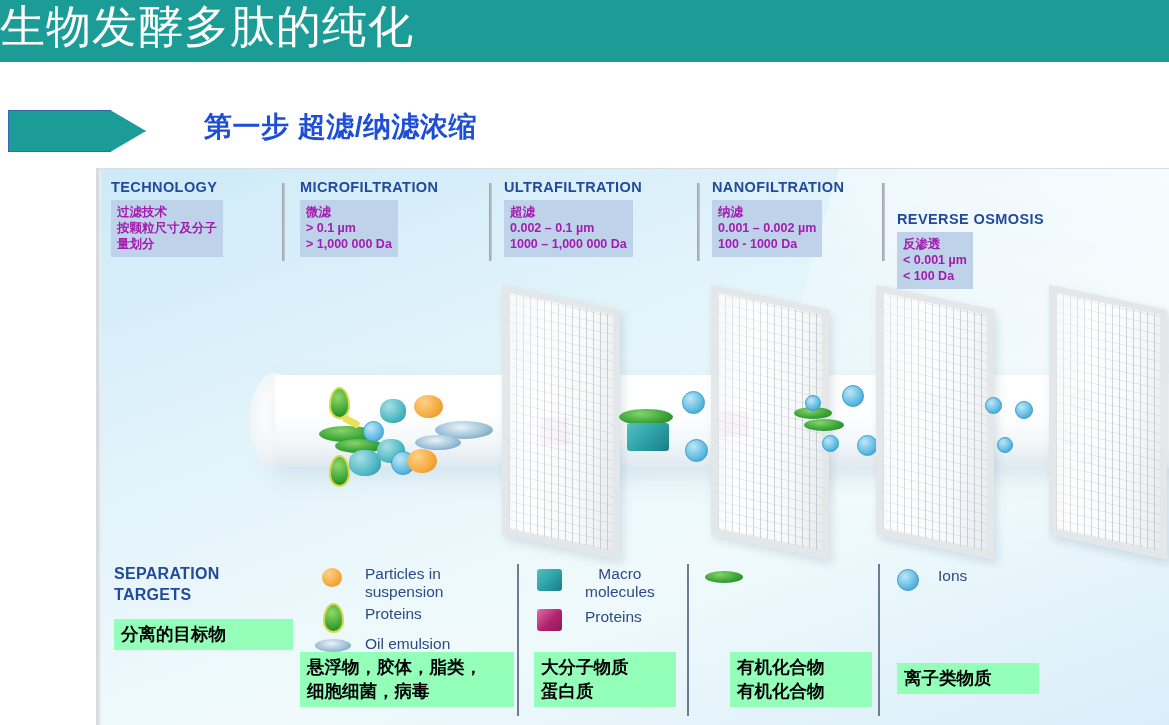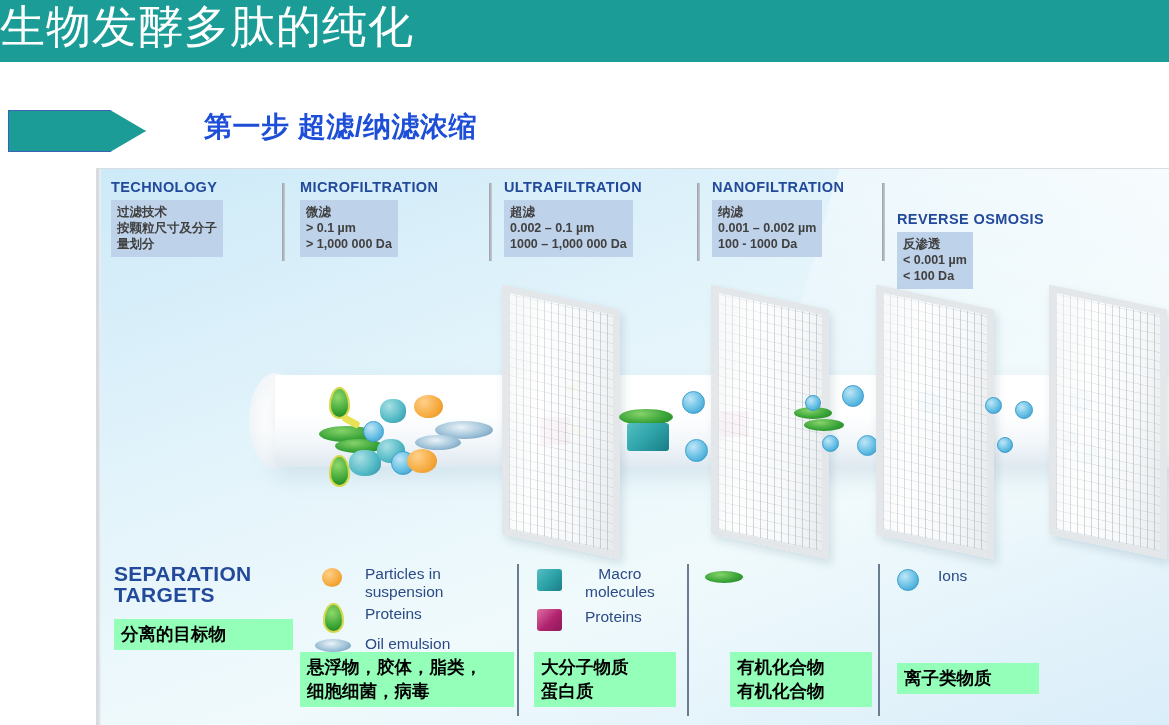--- a/index.html
+++ b/index.html
@@ -60,21 +60,21 @@
 
   
   .spec-row { position: absolute; left: 14px; top: 10px; width: 1030px; height: 108px; }
   .spec-col { position: absolute; top: 0; }
   .spec-head {
     font-size: 14.5px; font-weight: bold; color: #234A9A;
     letter-spacing: .4px; white-space: nowrap; margin-bottom: 5px;
   }
   .spec-box {
     background: #bed2e9; padding: 4px 6px 5px 6px; display: inline-block;
-    font-size: 12.5px; font-weight: bold; color: #404040; line-height: 16px;
+    font-size: 12.5px; font-weight: bold; color: #a21caf; line-height: 16px;
     white-space: nowrap;
   }
   .spec-box .cn { font-family: "DejaVu Sans", sans-serif; font-size: 12.5px; }
   .spec-sep {
     position: absolute; top: 4px; width: 3px; height: 78px;
     background: linear-gradient(90deg,#9aa1a8,#c6ccd2);
   }
 
   
   .illus { position: absolute; left: 0; top: 118px; width: 1058px; height: 275px; }
@@ -126,21 +126,21 @@
            border-radius: 45% 45% 45% 45%; }
   .yellowx { background:#e8e055; }
 
   
   .legend { position: absolute; left: 0; top: 392px; width: 1058px; height: 163px; }
   .sep-v {
     position: absolute; width: 2px; background: #6a7c90; top: 3px; height: 152px;
   }
   .sep-title {
     position: absolute; left: 17px; top: 2px;
-    font-size: 21px; font-weight: bold; color: #234A9A; line-height: 21px;
+    font-size: 16px; font-weight: bold; color: #234A9A; line-height: 21px;
     letter-spacing: .3px;
   }
   .legend-item {
     position: absolute; font-size: 15.5px; color: #2b4a86; line-height: 18px;
     font-family: "Liberation Sans", sans-serif;
   }
   .hl {
     position: absolute; background: #93FFB9; color: #000;
     font-family: "DejaVu Sans", sans-serif;
     font-size: 17.5px; font-weight: bold; line-height: 24px;

